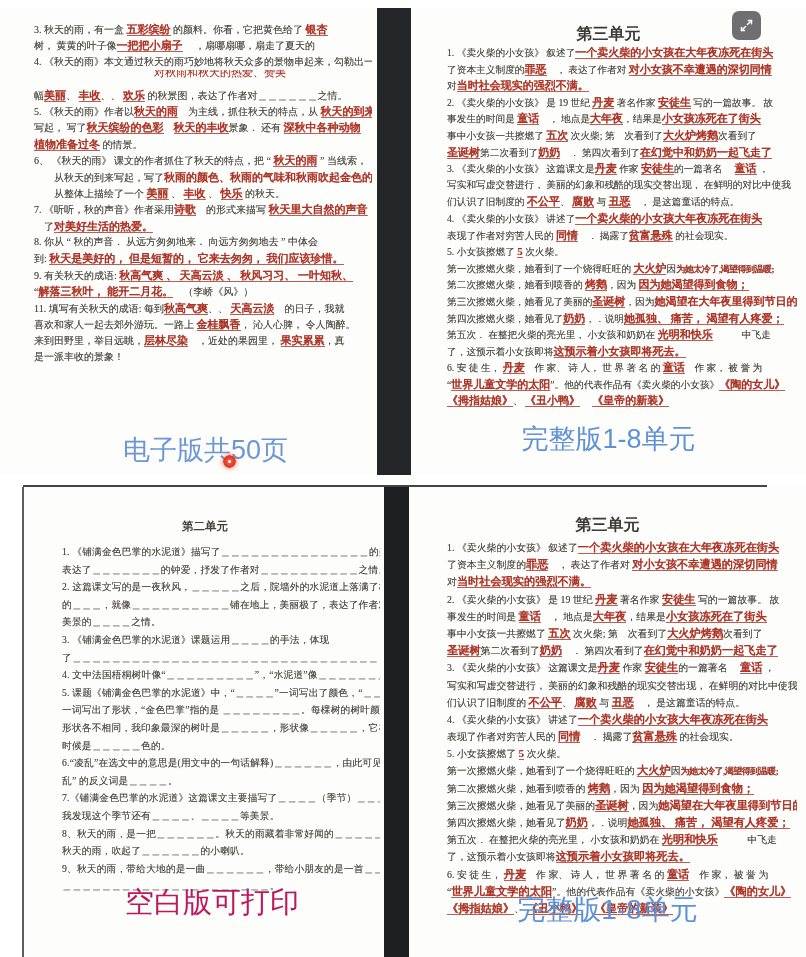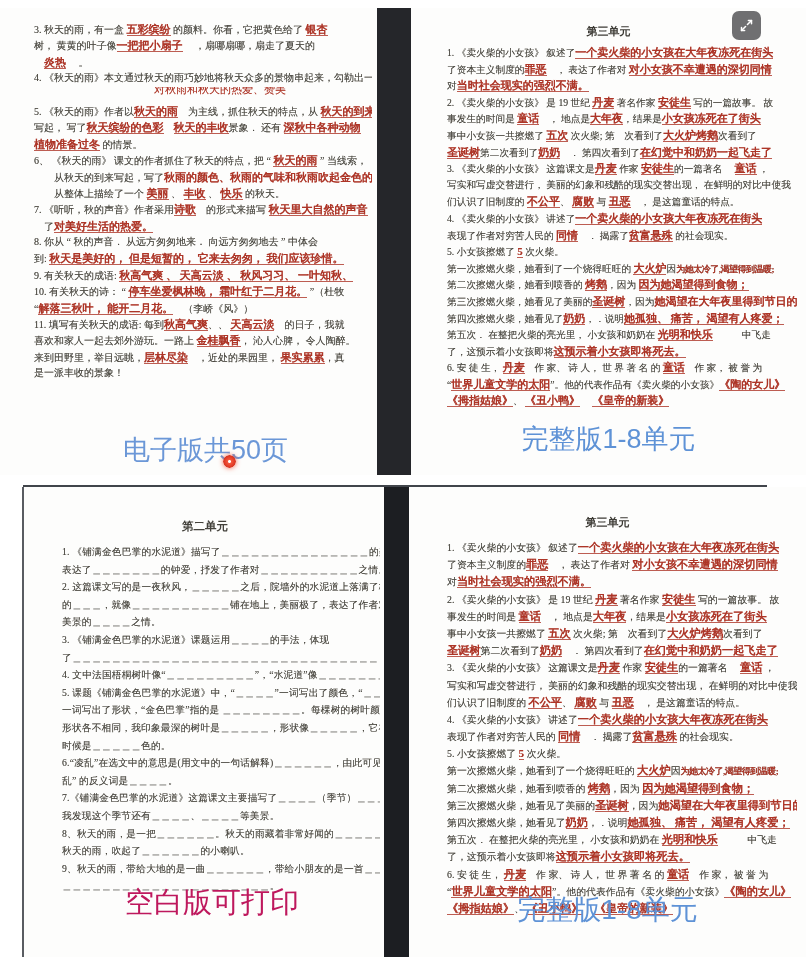--- a/index.html
+++ b/index.html
@@ -27,21 +27,21 @@
   .doc-tl .sg-r,.doc-tl .sg-o,.doc-tl .sg-q{font-size:11px;}
   .doc-tr{left:36px;right:9px;top:36px;}
   .doc-tr .line{font-size:9.7px;height:16.6px;line-height:16.6px;}
   .doc-tr .sg-r,.doc-tr .sg-o{font-size:11px;}
   .doc-bl{left:38px;right:6px;top:56px;}
   .doc-bl .line{font-size:9.7px;height:17.6px;line-height:17.6px;letter-spacing:0.2px;}
   .doc-br{left:38px;right:9px;top:52px;}
   .doc-br .line{font-size:9.9px;height:17.2px;line-height:17.2px;}
   .doc-br .sg-r,.doc-br .sg-o{font-size:11.2px;}
   .doc-title{position:absolute;left:0;right:0;text-align:center;font-weight:700;
-             color:#3c3a34;font-size:11px;}
+             color:#3c3a34;font-size:16px;}
   .title-tr{top:16px;}
   .title-bl{top:32px;font-size:11.5px;color:#44423c;}
   .title-br{top:28px;}
   .plabel{position:absolute;left:0;right:0;text-align:center;
           font-family:"Liberation Sans",sans-serif;font-weight:400;}
   .label-tl{top:424px;font-size:27px;color:#6b97d7;padding-left:34px;}
   .label-tr{top:413px;font-size:27px;color:#5e92d6;}
   .label-bl{top:396px;font-size:29px;color:#be185d;padding-left:14px;}
   .label-br{top:404px;font-size:28px;color:#5e92d6;}
   .red-dot{position:absolute;left:223px;top:447px;width:13px;height:13px;border-radius:50%;
@@ -53,35 +53,34 @@
 </style>
 </head>
 <body>
 
 <div class="canvas">
 
   <div class="page page-tl">
     <div class="doc doc-tl">
         <div class="line"><span class="sg-n">3. 秋天的雨，有一盒 </span><span class="sg-r">五彩缤纷</span><span class="sg-n"> 的颜料。你看，它把黄色给了 </span><span class="sg-r">银杏</span></div>
         <div class="line"><span class="sg-n">树，  黄黄的叶子像</span><span class="sg-r">一把把小扇子</span><span class="sg-n">　 ，扇哪扇哪，扇走了夏天的</span></div>
-        <div class="line"><span class="sg-n">　</span><span class="sg-r">炎热</span><span class="sg-n">　 。</span></div>
         <div class="line"><span class="sg-n">4. 《秋天的雨》本文通过秋天的雨巧妙地将秋天众多的景物串起来，勾勒出一</span></div>
         <div class="line"><span class="sg-n">　　　　　　　　　　　　</span><span class="sg-q">对秋雨和秋天的热爱、赞美</span></div>
+        <div class="line"><span class="sg-n">幅</span><span class="sg-r">美丽</span><span class="sg-n">、 </span><span class="sg-r">丰收</span><span class="sg-n">、、 </span><span class="sg-r">欢乐</span><span class="sg-n"> 的秋景图，表达了作者对＿＿＿＿＿＿之情。</span></div>
         <div class="line"><span class="sg-n">5. 《秋天的雨》作者以</span><span class="sg-r">秋天的雨</span><span class="sg-n">　为主线，抓住秋天的特点，从 </span><span class="sg-r">秋天的到来</span></div>
         <div class="line"><span class="sg-n">写起， 写了</span><span class="sg-r">秋天缤纷的色彩</span><span class="sg-n">　</span><span class="sg-r">秋天的丰收</span><span class="sg-n">景象． 还有 </span><span class="sg-r">深秋中各种动物</span></div>
         <div class="line"><span class="sg-r">植物准备过冬</span><span class="sg-n"> 的情景。</span></div>
         <div class="line"><span class="sg-n">6、 《秋天的雨》 课文的作者抓住了秋天的特点，把 “ </span><span class="sg-r">秋天的雨</span><span class="sg-n"> ” 当线索，</span></div>
         <div class="line"><span class="sg-n">　　从秋天的到来写起，写了</span><span class="sg-o">秋雨的颜色、秋雨的气味和秋雨吹起金色的小喇叭</span></div>
         <div class="line"><span class="sg-n">　　从整体上描绘了一个 </span><span class="sg-r">美丽</span><span class="sg-n"> 、 </span><span class="sg-r">丰收</span><span class="sg-n"> 、 </span><span class="sg-r">快乐</span><span class="sg-n"> 的秋天。</span></div>
         <div class="line"><span class="sg-n">7. 《听听，秋的声音》作者采用</span><span class="sg-r">诗歌</span><span class="sg-n">　的形式来描写 </span><span class="sg-r">秋天里大自然的声音</span></div>
         <div class="line"><span class="sg-n">　了</span><span class="sg-r">对美好生活的热爱。</span></div>
         <div class="line"><span class="sg-n">8. 你从 “ 秋的声音． 从远方匆匆地来． 向远方匆匆地去 ” 中体会</span></div>
         <div class="line"><span class="sg-n">到: </span><span class="sg-r">秋天是美好的， 但是短暂的， 它来去匆匆， 我们应该珍惜。</span></div>
         <div class="line"><span class="sg-n">9. 有关秋天的成语: </span><span class="sg-r">秋高气爽 、 天高云淡 、 秋风习习、 一叶知秋、</span></div>
-        <div class="line"><span class="sg-n">10. 有关秋天的诗： “ </span><span class="sg-r">停车坐爱枫林晚， 霜叶红于二月花。</span><span class="sg-n"> ”（杜牧</span></div>
         <div class="line"><span class="sg-n">“</span><span class="sg-r">解落三秋叶， 能开二月花。</span><span class="sg-n">　（李峤《风》）</span></div>
         <div class="line"><span class="sg-n">11. 填写有关秋天的成语: 每到</span><span class="sg-r">秋高气爽</span><span class="sg-n">、、 </span><span class="sg-r">天高云淡</span><span class="sg-n">　的日子，我就</span></div>
         <div class="line"><span class="sg-n">喜欢和家人一起去郊外游玩。一路上 </span><span class="sg-r">金桂飘香</span><span class="sg-n">， 沁人心脾， 令人陶醉。</span></div>
         <div class="line"><span class="sg-n">来到田野里，举目远眺，</span><span class="sg-r">层林尽染</span><span class="sg-n">　，近处的果园里， </span><span class="sg-r">果实累累</span><span class="sg-n">，真</span></div>
         <div class="line"><span class="sg-n">是一派丰收的景象！</span></div>
       </div>
     <div class="plabel label-tl">电子版共50页</div>
   </div>
 
   <div class="strip strip-top"></div>

